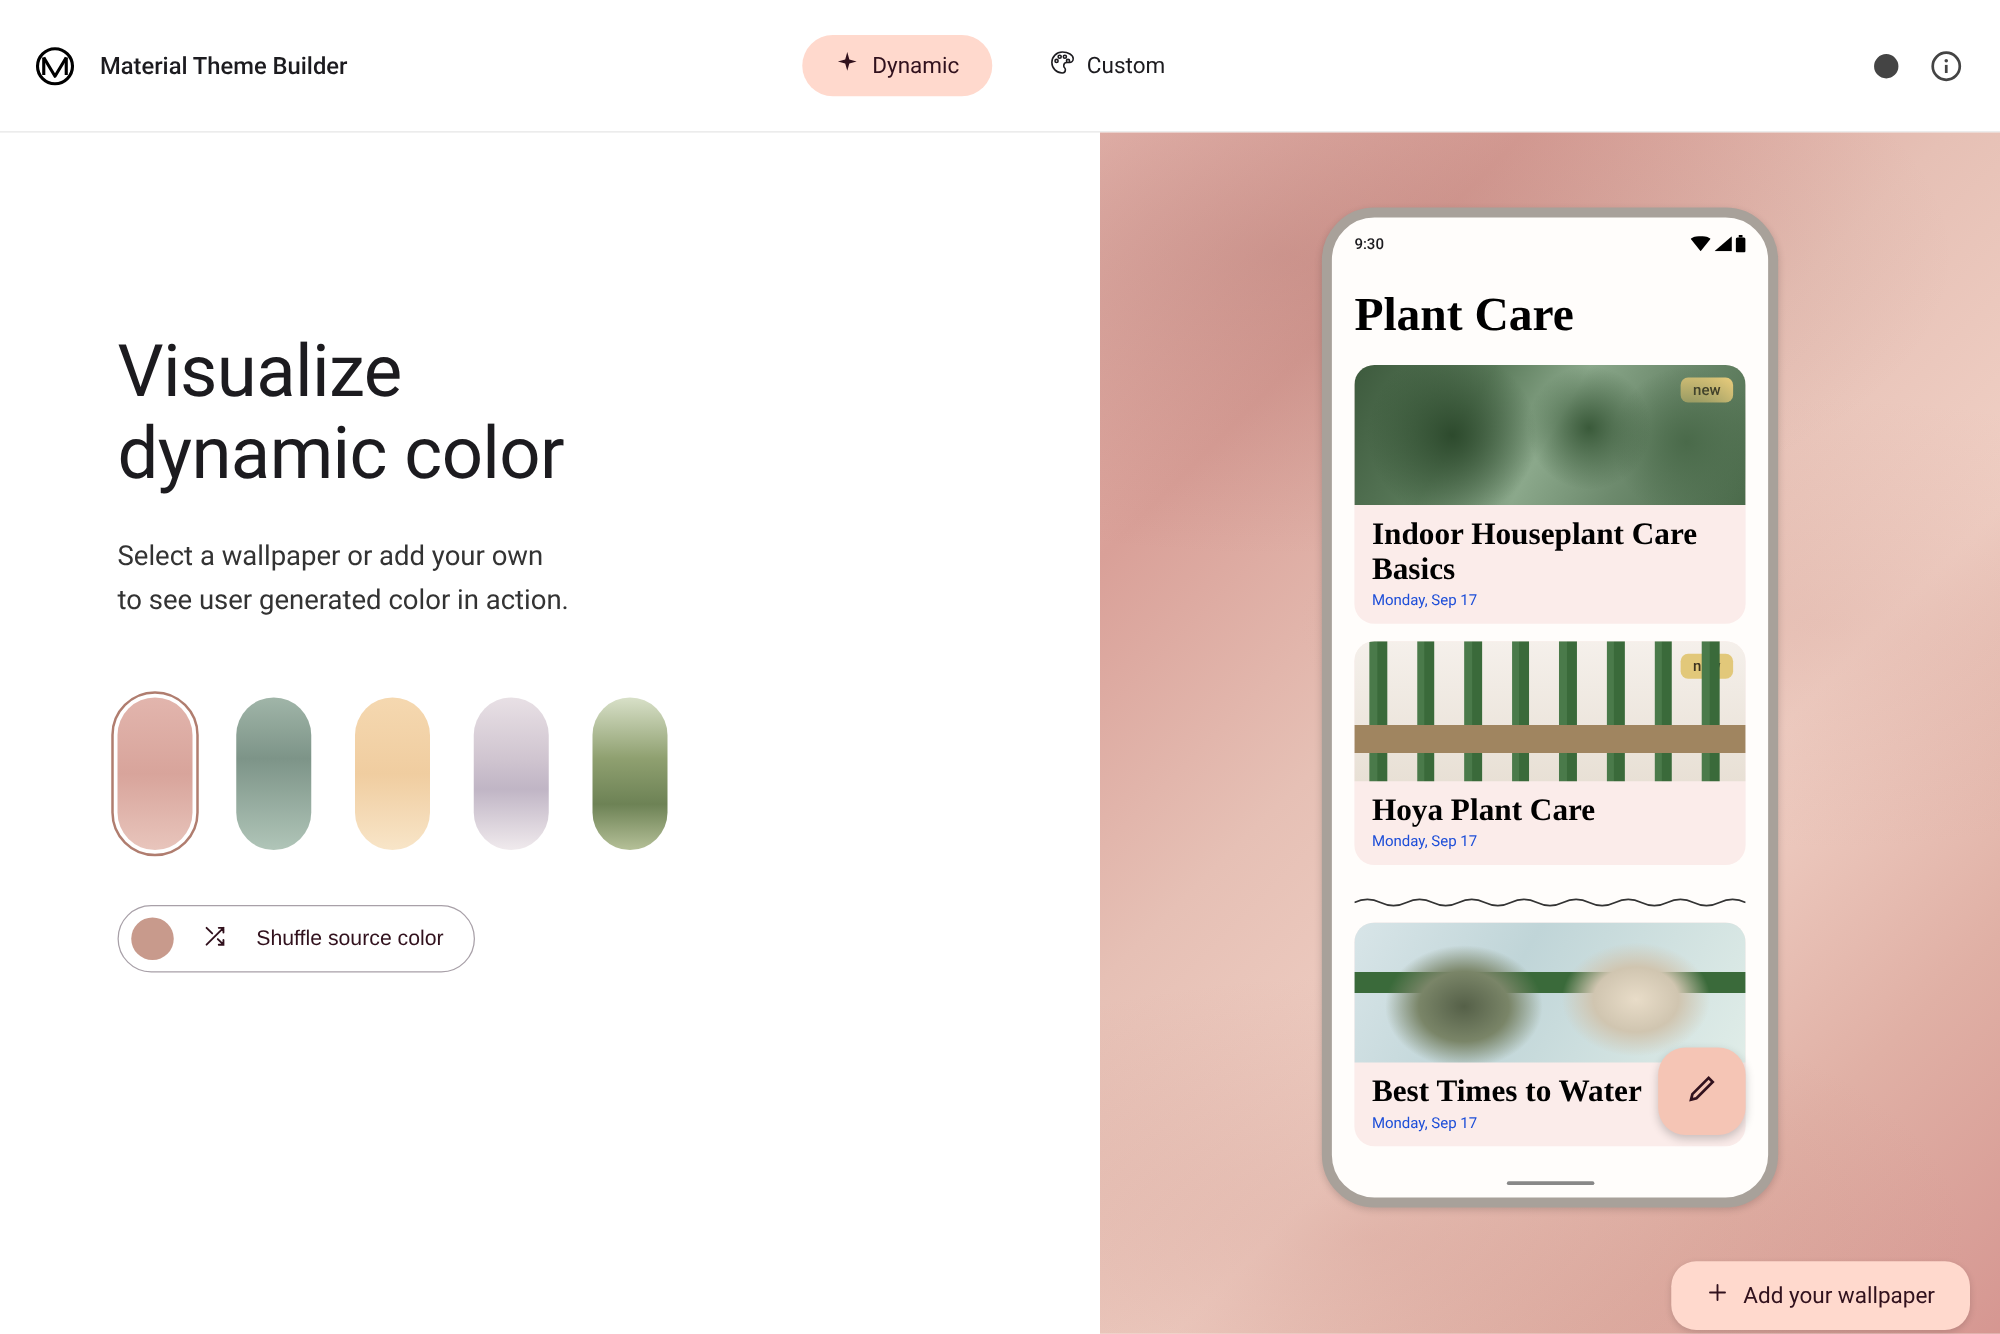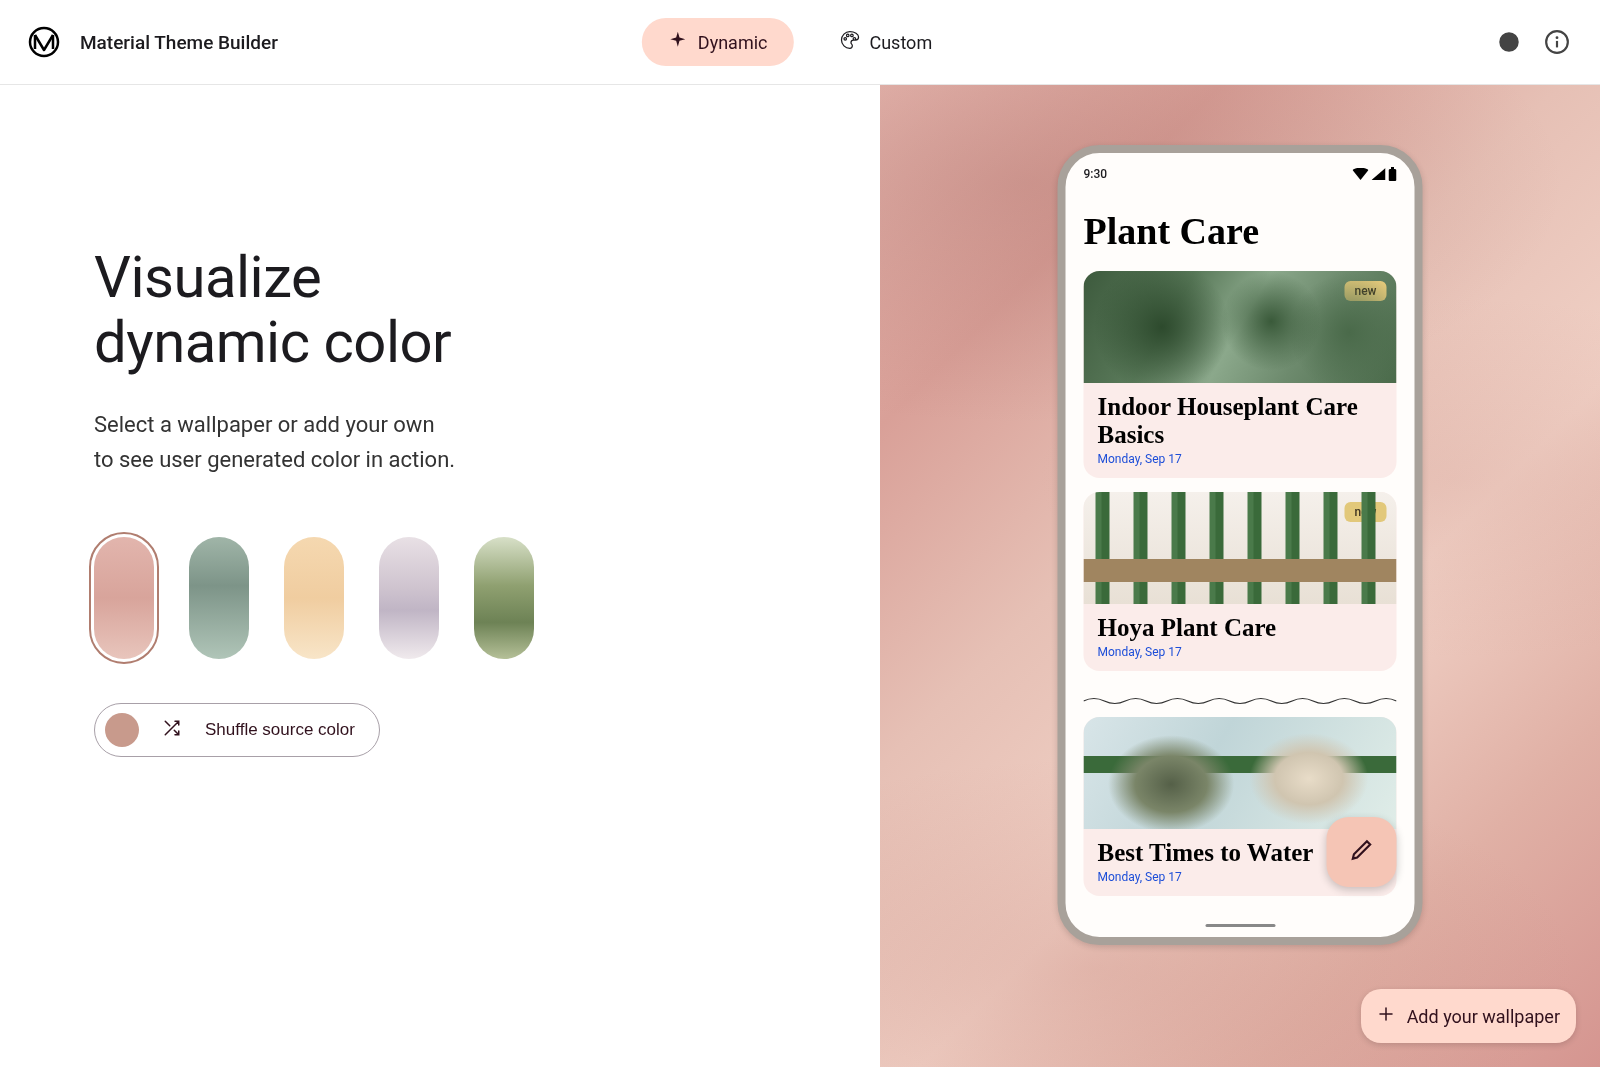--- a/index.html
+++ b/index.html
@@ -7,21 +7,21 @@
   font-family: -apple-system, BlinkMacSystemFont, "Segoe UI", Roboto, sans-serif;
   width: 1600px;
   height: 1067px;
   background: #fff;
   overflow: hidden;
   color: #1c1b1f;
 }
 
 
 .header {
-  height: 85px;
+  height: 106px;
   display: flex;
   align-items: center;
   padding: 0 28px;
   border-bottom: 1px solid #e6e6e6;
   position: relative;
 }
 .logo-area { display: flex; align-items: center; gap: 20px; }
 .logo-circle {
   width: 32px; height: 32px;
   display: flex; align-items: center; justify-content: center;
@@ -257,21 +257,21 @@
 
 .add-wallpaper {
   position: absolute;
   right: 24px;
   bottom: 24px;
   display: flex;
   align-items: center;
   gap: 12px;
   background: #ffd9cd;
   color: #31111d;
-  padding: 16px 16px;
+  padding: 16px 28px;
   border-radius: 20px;
   font-size: 18px;
   cursor: pointer;
   box-shadow: 0 2px 6px rgba(0,0,0,0.15);
 }
 .add-wallpaper svg { width: 18px; height: 18px; stroke: #31111d; stroke-width: 2; }
 </style>
 </head>
 <body>
 

